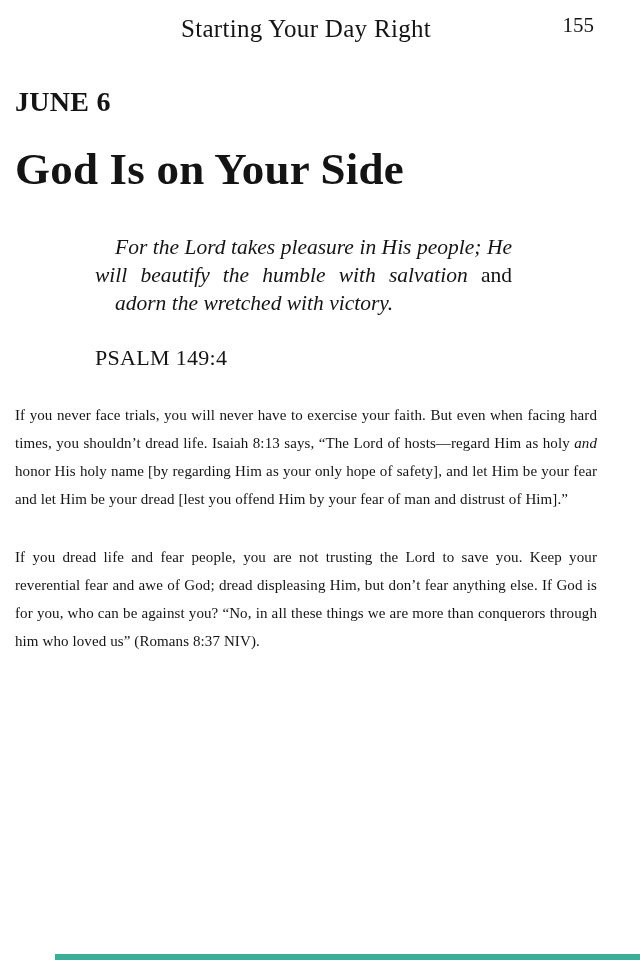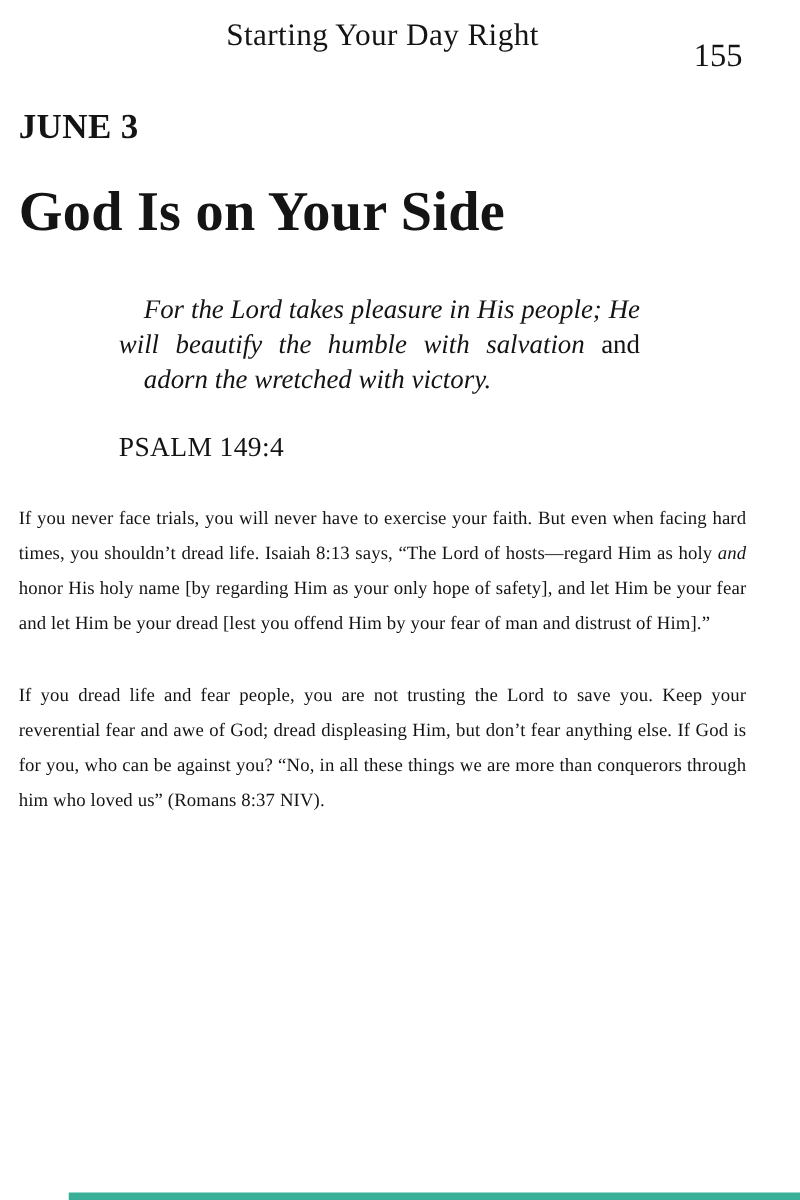--- a/index.html
+++ b/index.html
@@ -26,23 +26,23 @@
     padding-top: 15px;
     height: 34px;
   }
   .running-title {
     text-align: center;
     font-size: 25px;
     letter-spacing: 0.3px;
   }
   .page-number {
     position: absolute;
-    top: 30px;
+    top: 13px;
     right: 3px;
-    font-size: 26px;
+    font-size: 21px;
   }
   .date-heading {
     margin-top: 37px;
     font-size: 28px;
     font-weight: bold;
     letter-spacing: 0.3px;
   }
   .chapter-title {
     margin-top: 25px;
     font-size: 45px;
@@ -94,21 +94,21 @@
 </head>
 <body>
 
 <div class="page">
 
   <div class="running-head">
     <div class="running-title">Starting Your Day Right</div>
     <div class="page-number">155</div>
   </div>
 
-  <div class="date-heading">JUNE 3</div>
+  <div class="date-heading">JUNE 6</div>
 
   <h1 class="chapter-title" style="margin-bottom:12px;">God Is on Your Side</h1>
 
   <div class="scripture-quote"><em>For the Lord takes pleasure in His people; He will beautify the humble with salvation</em><span> and </span><em>adorn the wretched with victory.</em></div>
 
   <div class="scripture-ref">PSALM 149:4</div>
 
   <p class="body-para"><span>If you never face trials, you will never have to exercise your faith. But even when facing hard times, you shouldn’t dread life. Isaiah 8:13 says, “The Lord of hosts—regard Him as holy </span><em>and</em><span> honor His holy name [by regarding Him as your only hope of safety], and let Him be your fear and let Him be your dread [lest you offend Him by your fear of man and distrust of Him].”</span></p>
 
   <p class="body-para"><span>If you dread life and fear people, you are not trusting the Lord to save you. Keep your reverential fear and awe of God; dread displeasing Him, but don’t fear anything else. If God is for you, who can be against you? “No, in all these things we are more than conquerors through him who loved us” (Romans 8:37 NIV).</span></p>

